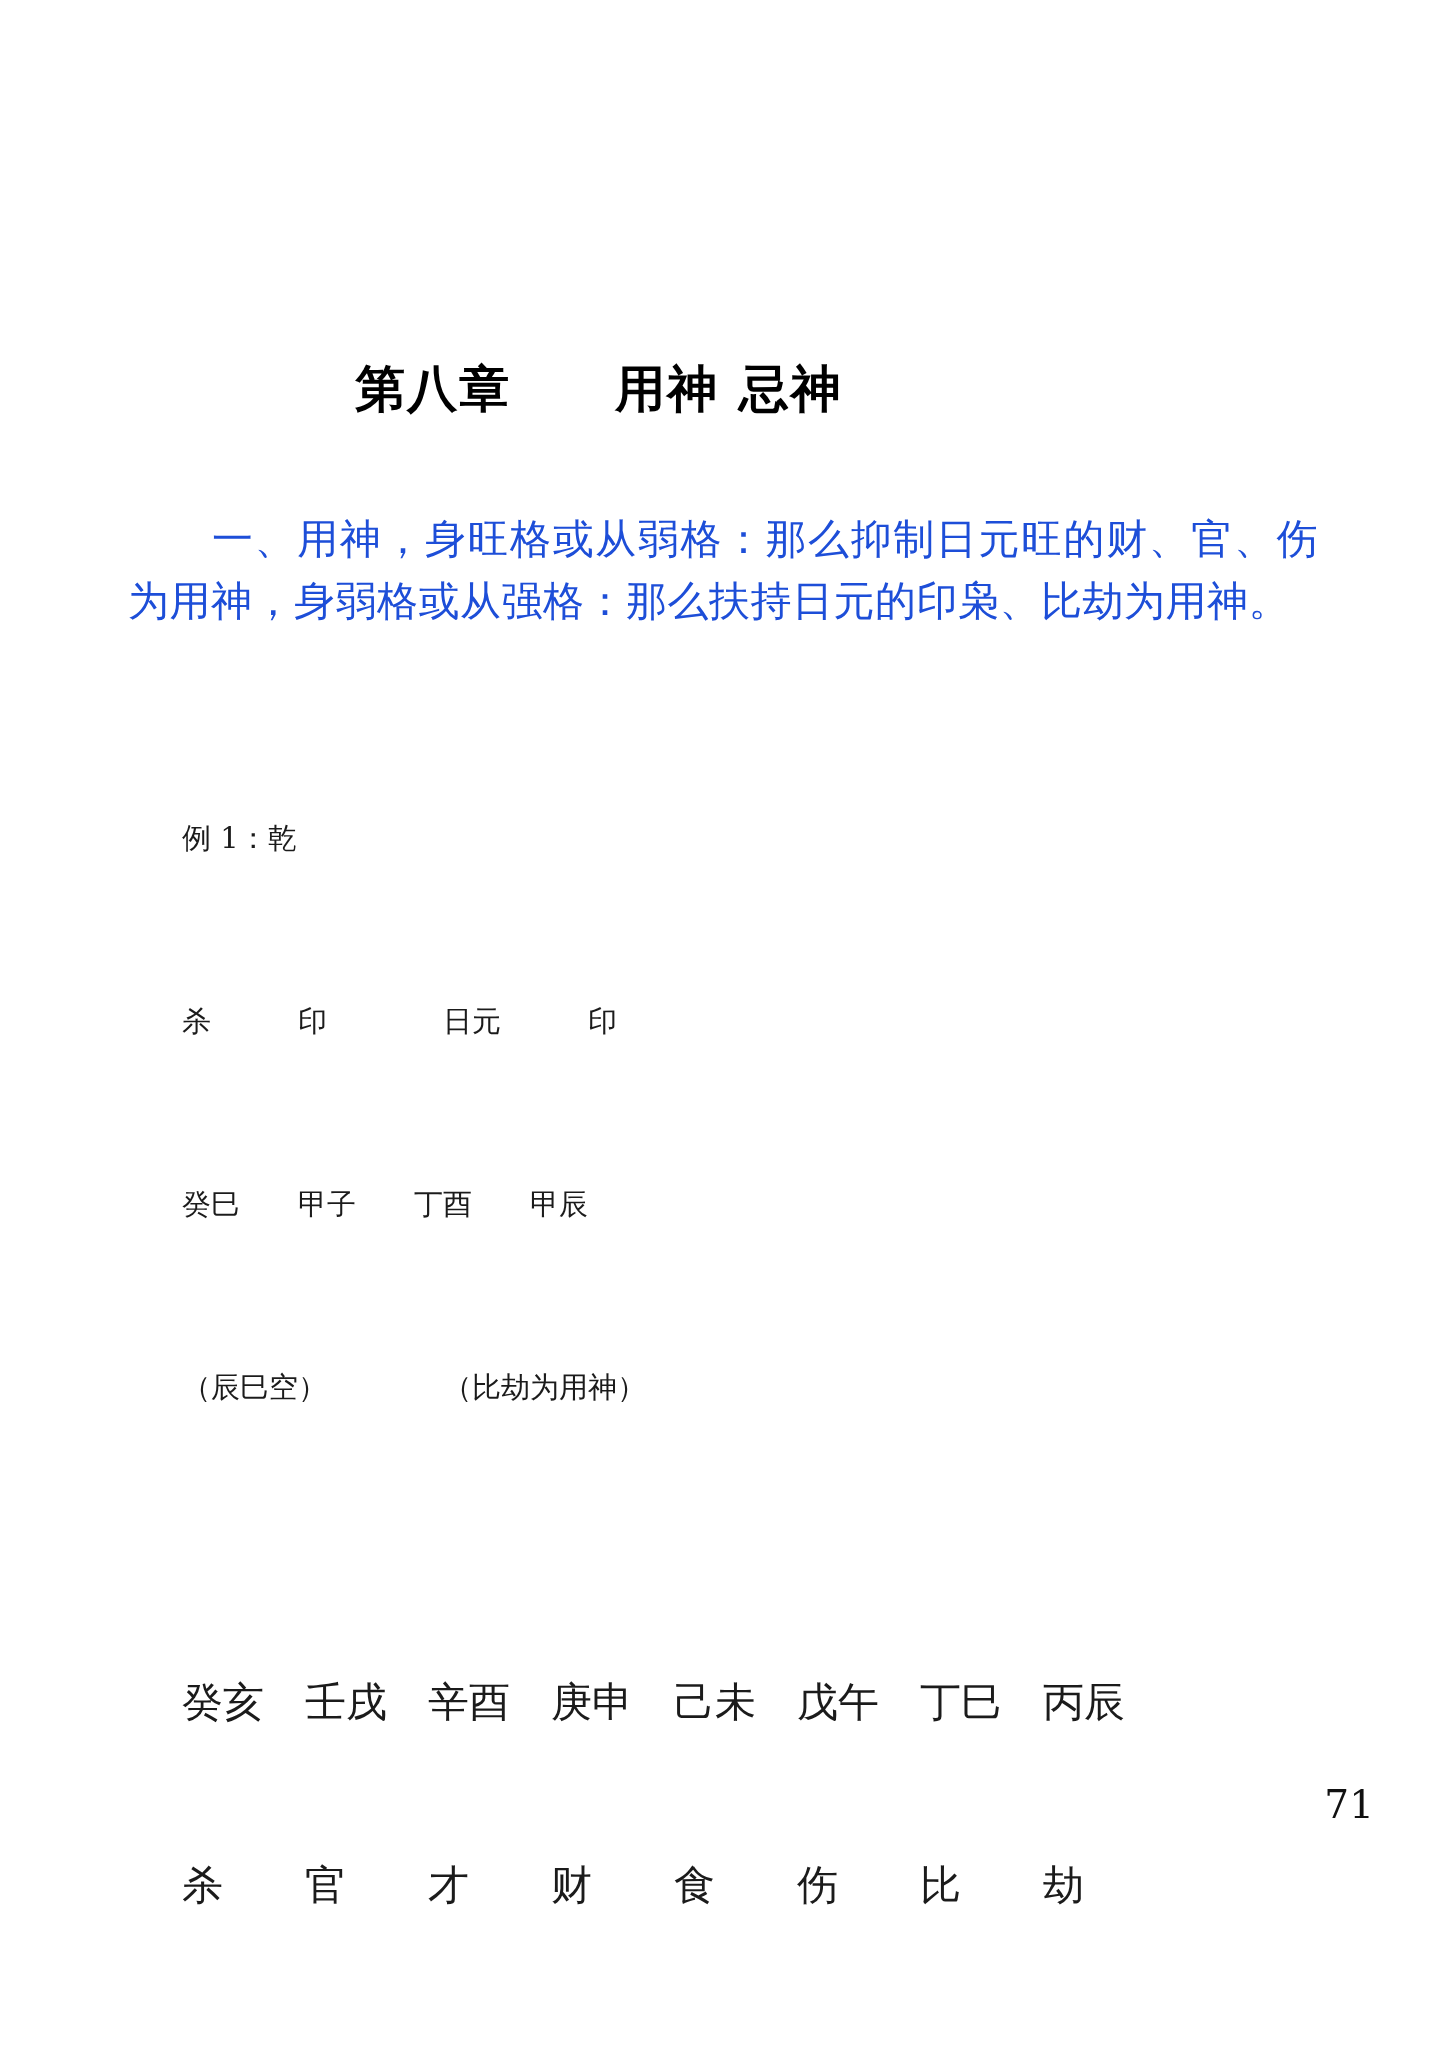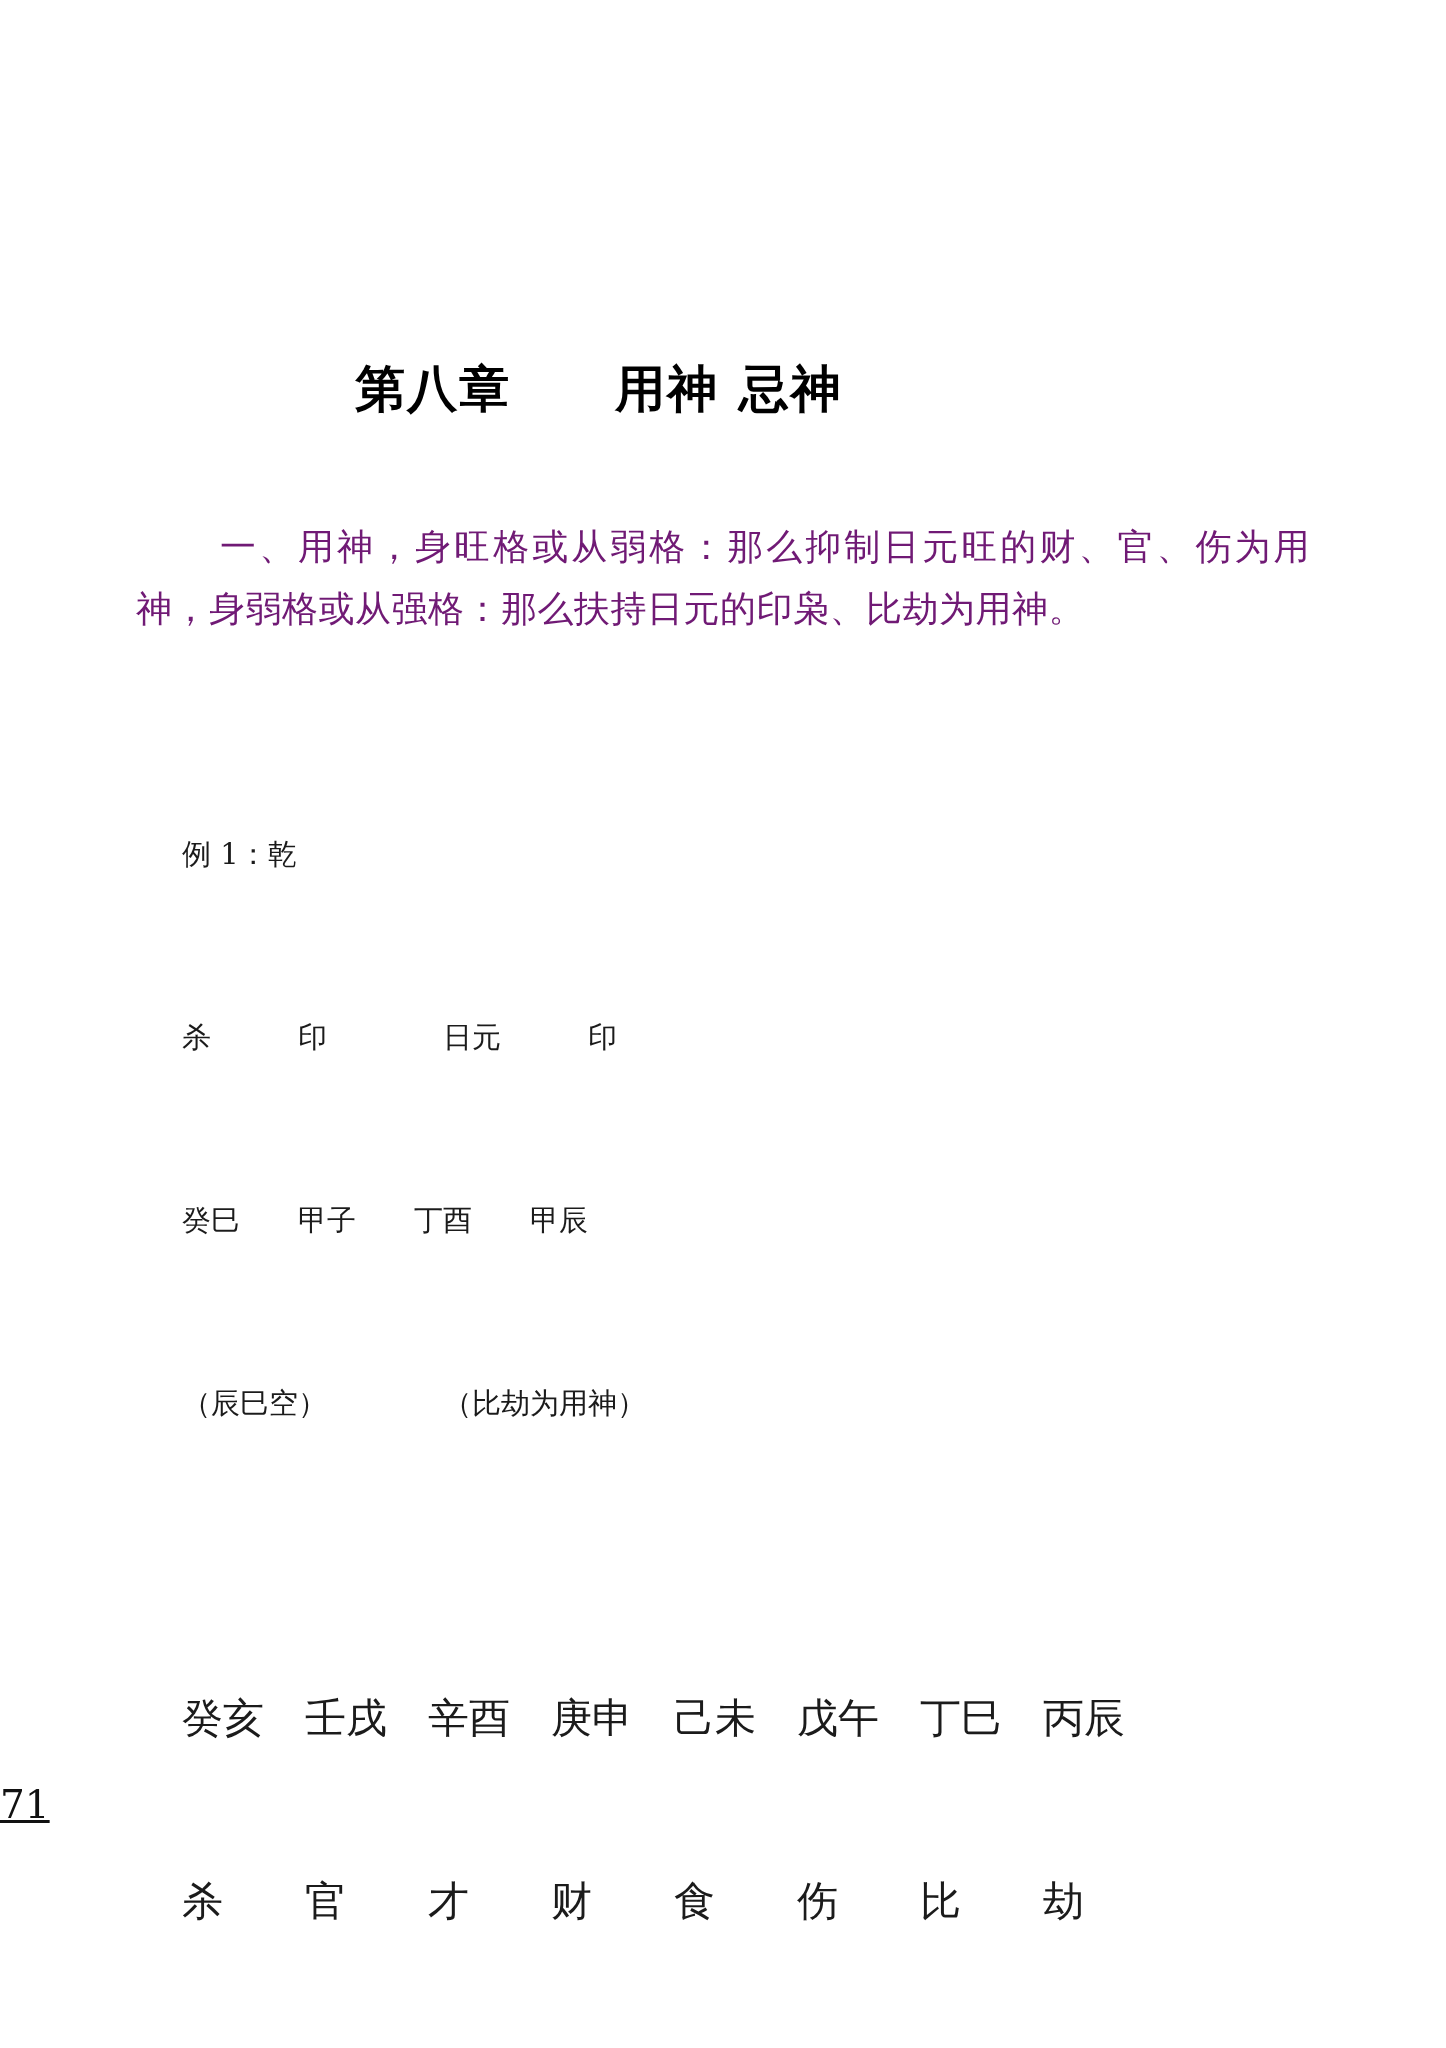--- a/index.html
+++ b/index.html
@@ -40,27 +40,27 @@
 
   
   .content {
     position: absolute;
     top: 500px;
     left: 120px;
     width: 1206px;
   }
 
   .para {
-    font-size: 36px;
+    font-size: 41px;
     line-height: 62px;
     letter-spacing: 0.5px;
     text-align: justify;
     text-justify: inter-character;
-    color: #701a75;
-    margin: 16px;
+    color: #1d4ed8;
+    margin: 8px;
   }
 
   .para.indent {
     text-indent: 84px;
   }
 
   .spacer-lg { height: 46px; }
   .spacer-sm { height: 10px; }
 
   
@@ -91,24 +91,23 @@
   }
 
   
   .page-number {
     position: absolute;
     top: 1782px;
     left: 0;
     width: 1446px;
     padding-right: 72px;
     box-sizing: border-box;
-    text-align: left;
+    text-align: right;
     font-size: 39px;
     color: #111111;
-    text-decoration: underline;
   }
 </style>
 </head>
 <body>
 
 <div class="page">
 
   <h1 class="chapter-title">第八章　　用神 忌神</h1>
 
   <div class="content">

